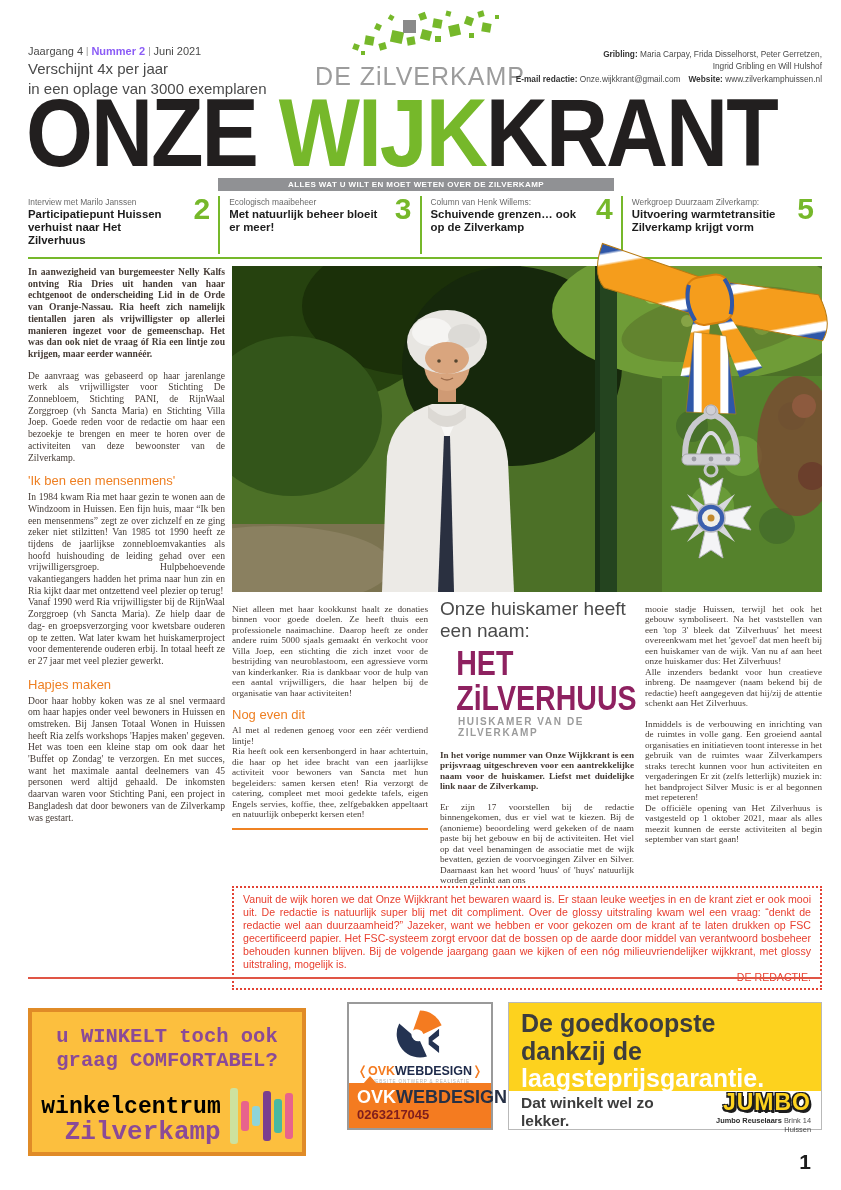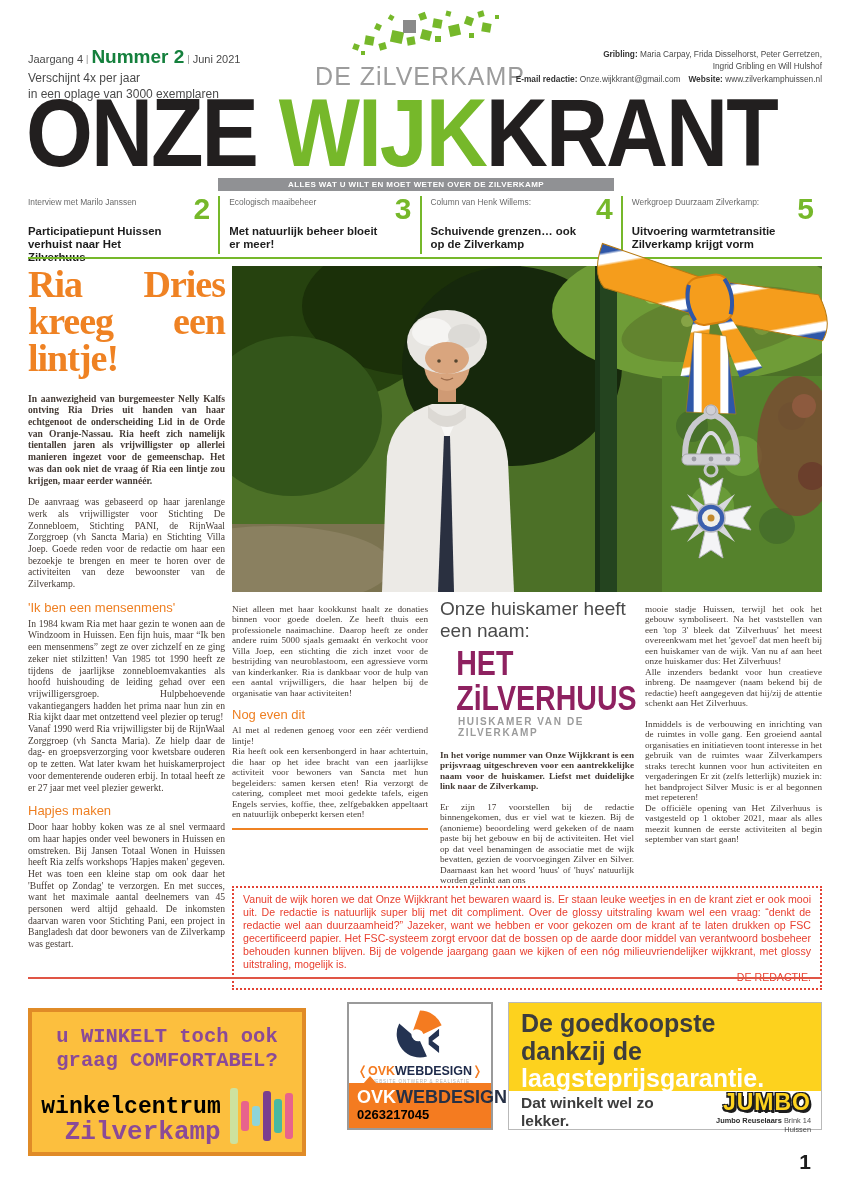--- a/index.html
+++ b/index.html
@@ -3,41 +3,41 @@
 <meta charset="utf-8">
 <style>
   * { margin:0; padding:0; box-sizing:border-box; }
   html,body { background:#e8e8e8; }
   body { font-family:"Liberation Sans", sans-serif; }
   .page { position:relative; width:841px; height:1190px; background:#ffffff; margin:0 auto; overflow:hidden; }
 
   
   .issue-block { position:absolute; left:28px; top:44px; color:#4a4a4a; line-height:1.35; }
   .issue-line1 { font-size:11px; white-space:nowrap; }
-  .issue-nummer { color:#15803d; font-weight:bold; font-size:19px; }
+  .issue-nummer { color:#8b5cf6; font-weight:bold; font-size:11px; }
   .issue-sep { color:#8a8a8a; font-size:9px; margin:0 3px; vertical-align:1px; }
-  .issue-sub { font-size:12px; }
+  .issue-sub { font-size:15px; }
 
   .logo-block { position:absolute; left:296px; top:6px; width:248px; text-align:center; }
   .logo-text { font-size:25px; color:#9c9c9c; letter-spacing:1px; margin-top:-2px; }
 
   .redactie-block { position:absolute; right:19px; top:48px; text-align:right; font-size:8.3px; color:#4a4a4a; line-height:1.5; }
   .redactie-block b { color:#333; }
   .email-gap { display:inline-block; width:8px; }
 
   .main-title { position:absolute; left:26px; top:84px; width:800px; font-weight:900; font-size:86px; line-height:1; letter-spacing:-2px; color:#221f1f; white-space:nowrap; transform:scale(1.0,1.12); transform-origin:top left; }
   .main-title .green { color:#76b82a; }
 
   .tagline-bar { position:absolute; left:218px; top:178px; width:396px; height:13px; background:#909194; color:#fff; font-size:8px; font-weight:bold; letter-spacing:.4px; text-align:center; line-height:13px; }
 
   
   .index { position:absolute; left:28px; top:196px; width:794px; height:58px; display:flex; }
   .index-item { flex:1; position:relative; border-left:2px solid #76b82a; padding:1px 4px 0 9px; }
   .index-item:first-child { border-left:none; padding-left:0; }
-  .idx-kicker { font-size:8.4px; color:#6b6b6b; margin-bottom:18px; width:150px; }
+  .idx-kicker { font-size:8.4px; color:#6b6b6b; margin-bottom:1px; width:150px; }
   .idx-title { font-size:11.4px; font-weight:bold; color:#1d1d1d; line-height:1.16; width:152px; }
   .idx-num { position:absolute; top:-2px; right:8px; font-size:30px; font-weight:bold; color:#76b82a; line-height:1; }
   .index-underline { position:absolute; left:28px; top:257px; width:794px; height:2px; background:#76b82a; }
 
   
   .serif { font-family:"Liberation Serif", serif; font-size:9.6px; line-height:1.22; color:#453b35; text-align:justify; }
   .serif p { margin-bottom:10px; }
   .serif p.tight { margin-bottom:0; }
   .intro { font-weight:bold; }
   .subhead { font-family:"Liberation Sans", sans-serif; font-size:13px; color:#ee7f22; margin:2px 0 2px; }
@@ -78,21 +78,21 @@
   .ovk-line { font-size:12.5px; font-weight:bold; line-height:1; margin-top:1px; }
   .ovk-line .brk { color:#f47b20; font-weight:normal; }
   .ovk-line .ovk { color:#f47b20; }
   .ovk-line .web { color:#1e2a4a; }
   .ovk-tag { font-size:4.6px; color:#b5b5b5; letter-spacing:.8px; margin-top:1px; }
   .ovk-banner { position:absolute; bottom:0; left:0; right:0; background:#f47b20; text-align:left; padding:4px 8px 5px; }
   .ovk-banner:before { content:""; position:absolute; top:-7px; left:14px; border-left:7px solid transparent; border-right:7px solid transparent; border-bottom:8px solid #f47b20; }
   .ovk-url { font-size:18px; font-weight:bold; line-height:1.15; }
   .ovk-url .ovk { color:#fff; }
   .ovk-url .rest { color:#263045; }
-  .ovk-phone { font-size:13px; font-weight:bold; color:#000000; line-height:1.15; }
+  .ovk-phone { font-size:13px; font-weight:bold; color:#7f1d1d; line-height:1.15; }
 
   .ad3 { position:absolute; left:508px; top:1002px; width:314px; height:128px; background:#fdd21e; border:1px solid #b9b9b9; }
   .jumbo-text { padding:7px 0 0 12px; font-weight:800; font-size:25px; line-height:1.1; color:#3d3d3d; }
   .jumbo-text .white { color:#ffffff; }
   .jumbo-strip { position:absolute; bottom:0; left:0; right:0; height:38px; background:#fff; display:flex; align-items:center; justify-content:space-between; padding:4px 10px 0 12px; }
   .jumbo-slogan { font-weight:800; font-size:15.5px; color:#3d3d3d; }
   .jumbo-right { text-align:right; }
   .jumbo-brand { font-size:23px; font-weight:900; letter-spacing:1px; color:#fdd21e; line-height:1;
     text-shadow:-1.5px -1.5px 0 #1d1d1d, 1.5px -1.5px 0 #1d1d1d, -1.5px 1.5px 0 #1d1d1d, 1.5px 1.5px 0 #1d1d1d, 2.5px 2.5px 0 #1d1d1d; }
   .jumbo-addr { font-size:7.4px; color:#4a4a4a; margin-top:2px; }
@@ -169,21 +169,20 @@
     </div>
     <div class="index-item">
       <div class="idx-kicker">Werkgroep Duurzaam Zilverkamp:</div>
       <div class="idx-title">Uitvoering warmtetransitie Zilverkamp krijgt vorm</div>
       <div class="idx-num">5</div>
     </div>
   </div>
   <div class="index-underline"></div>
 
   <div class="col1 serif">
-    <div class="headline">Ria Dries kreeg een lintje!</div>
     <p class="intro">In aanwezigheid van burgemeester Nelly Kalfs ontving Ria Dries uit handen van haar echtgenoot de onderscheiding Lid in de Orde van Oranje-Nassau. Ria heeft zich namelijk tientallen jaren als vrijwilligster op allerlei manieren ingezet voor de gemeenschap. Het was dan ook niet de vraag óf Ria een lintje zou krijgen, maar eerder wannéér.</p>
     <p>De aanvraag was gebaseerd op haar jarenlange werk als vrijwilligster voor Stichting De Zonnebloem, Stichting PANI, de RijnWaal Zorggroep (vh Sancta Maria) en Stichting Villa Joep. Goede reden voor de redactie om haar een bezoekje te brengen en meer te horen over de activiteiten van deze bewoonster van de Zilverkamp.</p>
     <div class="subhead">'Ik ben een mensenmens'</div>
     <p class="tight">In 1984 kwam Ria met haar gezin te wonen aan de Windzoom in Huissen. Een fijn huis, maar “Ik ben een mensenmens” zegt ze over zichzelf en ze ging zeker niet stilzitten! Van 1985 tot 1990 heeft ze tijdens de jaarlijkse zonnebloemvakanties als hoofd huishouding de leiding gehad over een vrijwilligersgroep. Hulpbehoevende vakantiegangers hadden het prima naar hun zin en Ria kijkt daar met ontzettend veel plezier op terug!</p>
     <p>Vanaf 1990 werd Ria vrijwilligster bij de RijnWaal Zorggroep (vh Sancta Maria). Ze hielp daar de dag- en groepsverzorging voor kwetsbare ouderen op te zetten. Wat later kwam het huiskamerproject voor dementerende ouderen erbij. In totaal heeft ze er 27 jaar met veel plezier gewerkt.</p>
     <div class="subhead">Hapjes maken</div>
     <p>Door haar hobby koken was ze al snel vermaard om haar hapjes onder veel bewoners in Huissen en omstreken. Bij Jansen Totaal Wonen in Huissen heeft Ria zelfs workshops 'Hapjes maken' gegeven. Het was toen een kleine stap om ook daar het 'Buffet op Zondag' te verzorgen. En met succes, want het maximale aantal deelnemers van 45 personen werd altijd gehaald. De inkomsten daarvan waren voor Stichting Pani, een project in Bangladesh dat door bewoners van de Zilverkamp was gestart.</p>
   </div>
 
   <div class="photo-wrap">

